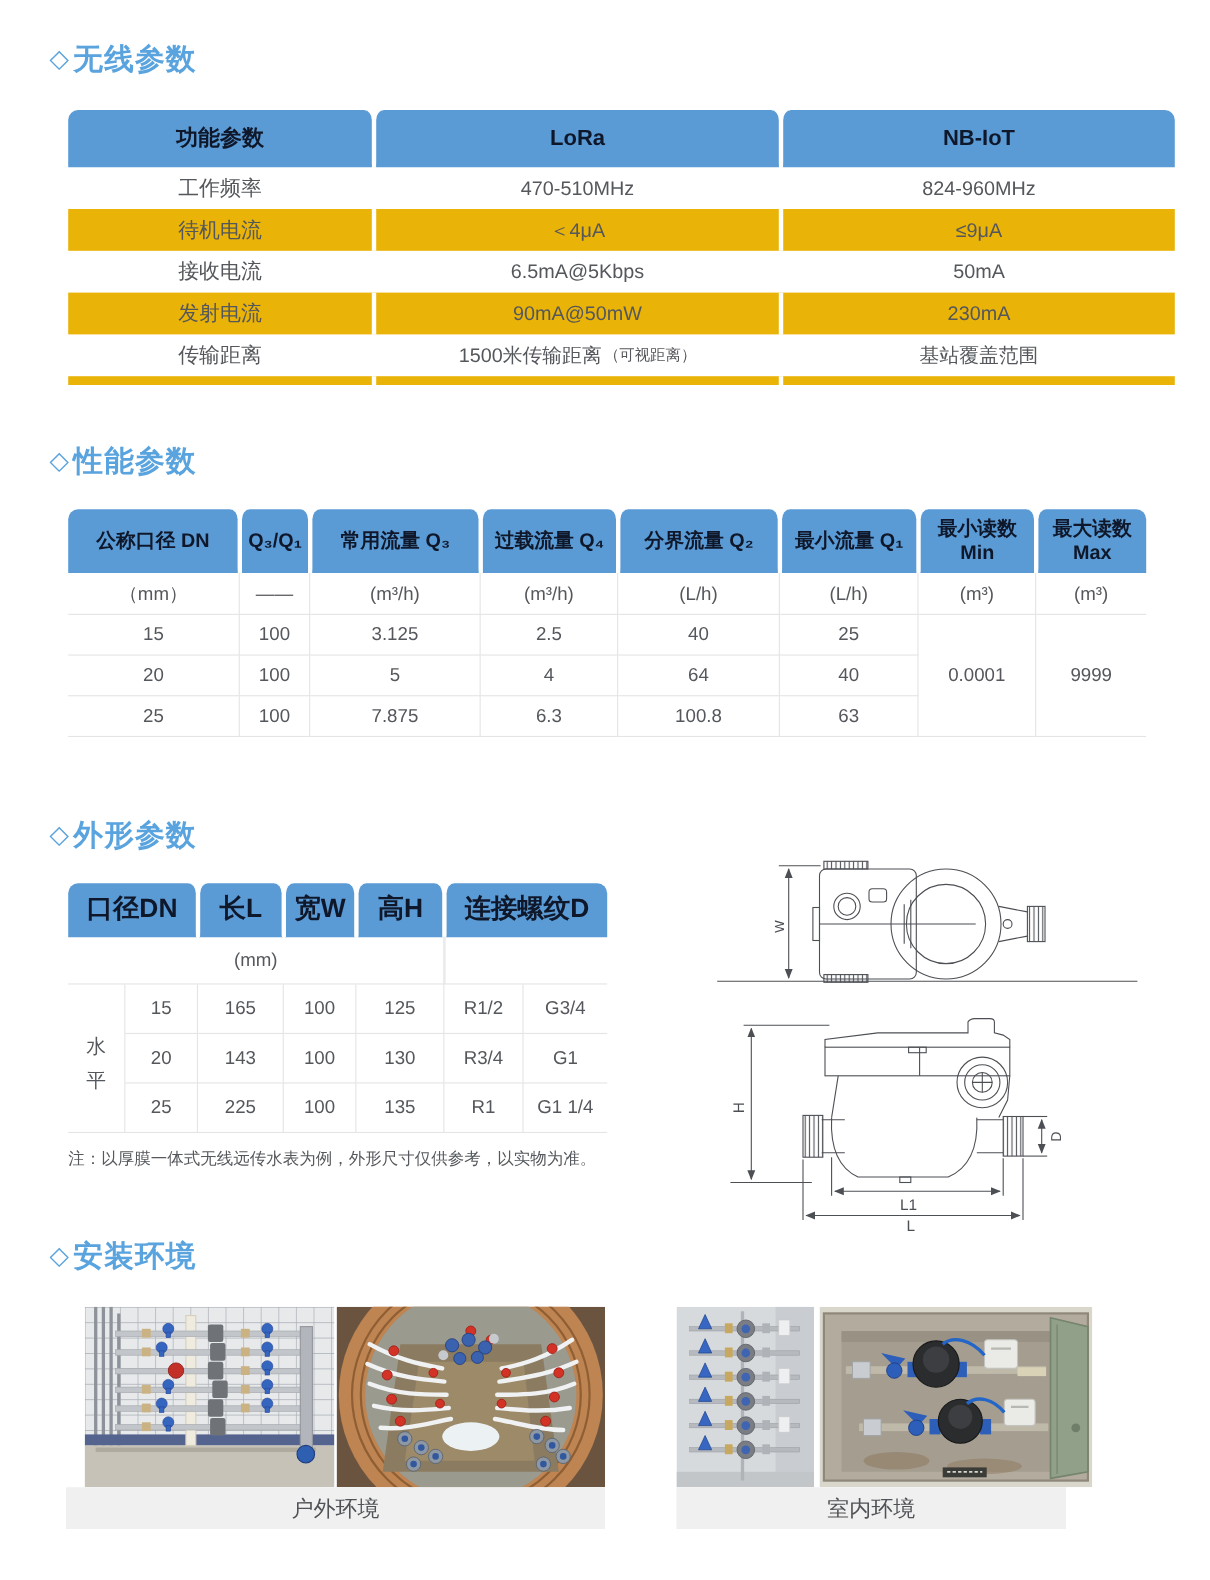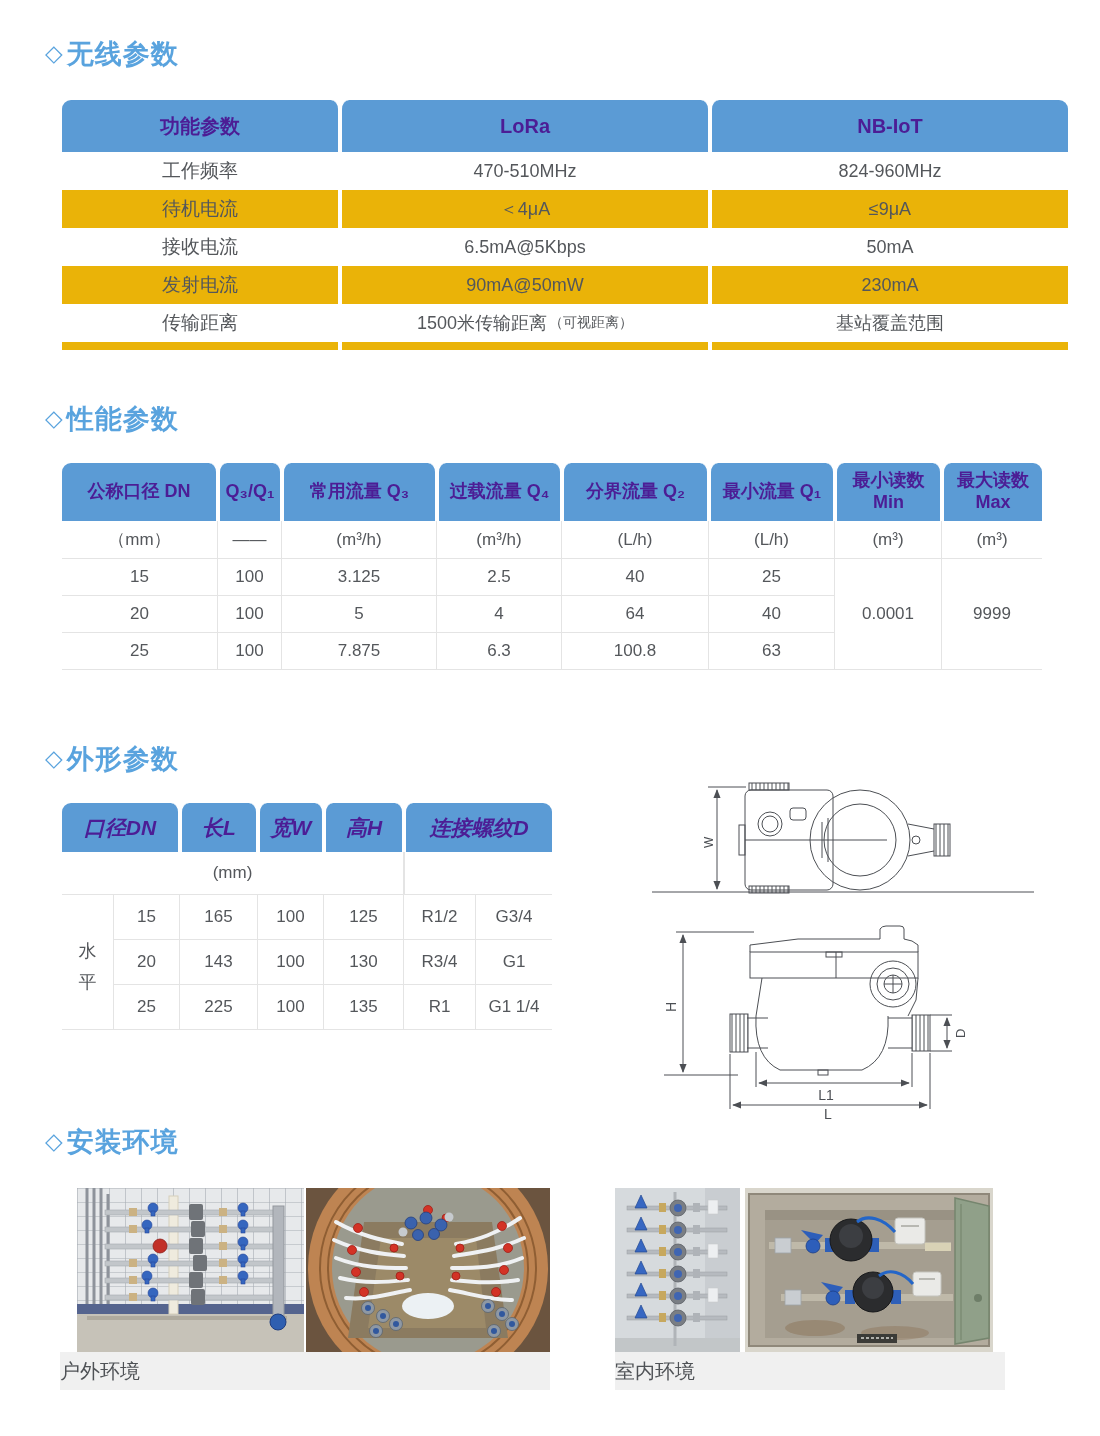--- a/index.html
+++ b/index.html
@@ -7,21 +7,21 @@
         font-family:"Liberation Sans","DejaVu Sans",sans-serif;color:#54575B;}
 
   
   .sec-title{position:absolute;font-size:27px;font-weight:bold;color:#59A3DE;letter-spacing:1px;
              display:flex;align-items:center;}
   .dia{font-weight:normal;font-size:23px;margin-right:3px;position:relative;top:-1px;}
 
   
   .gtbl{position:absolute;display:grid;box-sizing:border-box;}
   .gtbl *{box-sizing:border-box;}
-  .th{background:#5B9BD5;color:#4c1d95;font-weight:bold;display:flex;flex-direction:column;
+  .th{background:#5B9BD5;color:#0f172a;font-weight:bold;display:flex;flex-direction:column;
       align-items:center;justify-content:center;border-radius:9px 9px 0 0;text-align:right;line-height:1.2;}
   .gapL{border-left:2px solid #fff;}
   .gapR{border-right:2px solid #fff;}
   .cell{display:flex;align-items:center;justify-content:center;text-align:center;}
   .stripe{background:#eab308;}
 
   
   .tbl-wireless{left:62px;top:100px;width:1006px;
     grid-template-columns:278px 370px 358px;
     grid-template-rows:52px repeat(5,38px) 8px;}
@@ -36,37 +36,37 @@
     grid-template-rows:58px 38px 37px 37px 37px;}
   .tbl-perf .th{font-size:18px;}
   .tbl-perf .cell{font-size:17px;border-bottom:1px solid #E4E4E4;border-right:1px solid #E4E4E4;}
   .tbl-perf .cell.noR{border-right:none;}
   .merged{grid-row:3/6;}
 
   
   .tbl-dim{left:62px;top:803px;width:490px;
     grid-template-columns:52px 66px 78px 66px 80px 72px 76px;
     grid-template-rows:49px 43px 45px 45px 45px;}
-  .tbl-dim .th{font-size:21px;font-style:italic;}
+  .tbl-dim .th{font-size:24px;}
   .tbl-dim .cell{font-size:17px;border-bottom:1px solid #E4E4E4;border-right:1px solid #E4E4E4;}
   .tbl-dim .cell.noR{border-right:none;}
   .span2a{grid-column:1/3;} .span2b{grid-column:6/8;}
   .mmspan{grid-column:1/6;}
   .orient{grid-row:3/6;grid-column:1;}
   .orient span{display:block;width:22px;word-break:break-all;line-height:1.7;font-size:18px;text-align:center;margin-top:10px;}
 
   .dim-note{position:absolute;left:62px;top:1044px;font-size:15px;color:#55585C;}
 
   
   .drawing{position:absolute;}
 
   
   .photo{position:absolute;}
   .cap-bar{position:absolute;height:38px;background:#F0F0F0;display:flex;align-items:center;
-           font-size:20px;color:#4F5256;}
+           justify-content:center;font-size:20px;color:#4F5256;}
 </style>
 </head>
 <body>
 
 <div class="page">
 
   <div class="sec-title" style="left:45px;top:36px;">
     <span class="dia">◇</span>
     <span>无线参数</span>
   </div>
@@ -191,20 +191,21 @@
     <div class="cell noR">G1</div>
 
     <div class="cell">25</div>
     <div class="cell">225</div>
     <div class="cell">100</div>
     <div class="cell">135</div>
     <div class="cell">R1</div>
     <div class="cell noR">G1 1/4</div>
   </div>
 
+  <div class="dim-note">注：以厚膜一体式无线远传水表为例，外形尺寸仅供参考，以实物为准。</div>
 
   <svg class="drawing" style="left:650px;top:766px;" width="390" height="132" viewBox="0 0 390 132">
     <defs>
       <marker id="ar1" viewBox="0 0 10 10" refX="9" refY="5" markerWidth="9" markerHeight="9" orient="auto-start-reverse">
         <path d="M0 1 L10 5 L0 9 z" fill="#4C4F54"></path>
       </marker>
       <pattern id="thr1" width="4" height="8" patternUnits="userSpaceOnUse">
         <path d="M2 0 V8" stroke="#4C4F54" stroke-width="1"></path>
       </pattern>
     </defs>
@@ -540,17 +541,17 @@
     <rect x="146" y="102" width="10" height="14" fill="#2E5FB8"></rect>
     <circle cx="128" cy="104" r="20" fill="#2B2C2E" stroke="#17181A" stroke-width="1"></circle>
     <circle cx="128" cy="100" r="11" fill="#3C3E42"></circle>
     <rect x="168" y="84" width="28" height="24" rx="3" fill="#EAEAE7" stroke="#C4C4BE" stroke-width="1"></rect>
     <line x1="174" y1="91" x2="190" y2="91" stroke="#B8B8B2" stroke-width="2"></line>
     <path d="M168 96 C158 84, 144 80, 134 88" stroke="#2466C8" stroke-width="3" fill="none"></path>
     <rect x="112" y="146" width="40" height="9" fill="#3B3B37"></rect>
     <line x1="116" y1="150" x2="148" y2="150" stroke="#D8D8D2" stroke-width="1.5" stroke-dasharray="3 2"></line>
   </svg>
 
-  <div class="cap-bar" style="left:615px;top:1352px;width:390px;">
+  <div class="cap-bar" style="left:615px;top:1352px;width:354px;">
     <span>室内环境</span>
   </div>
 
 </div>
 
 </body></html>

